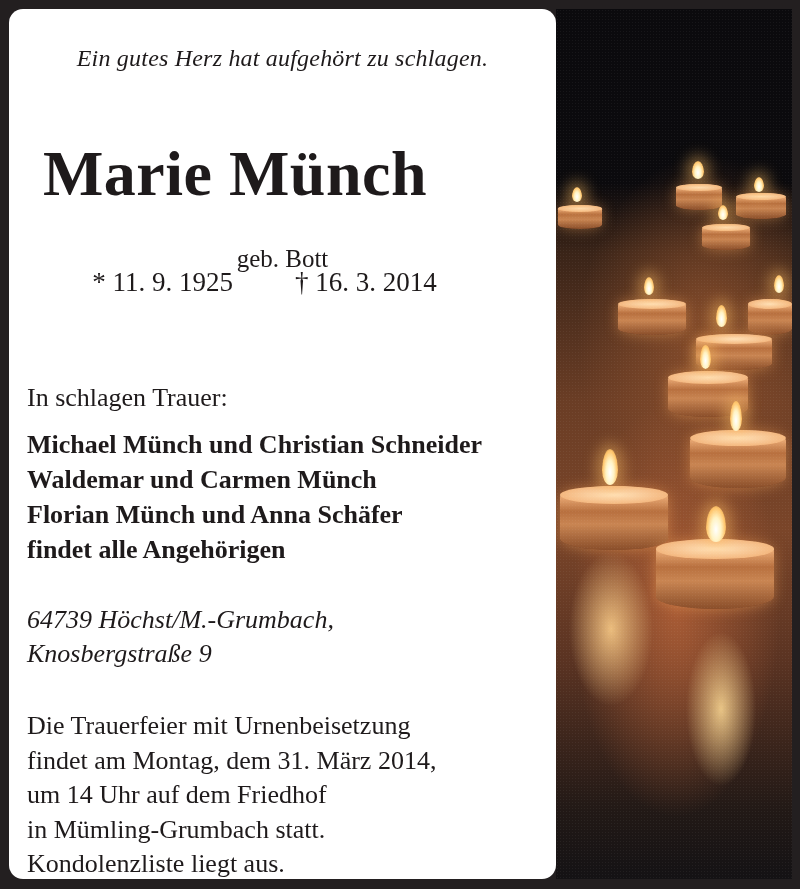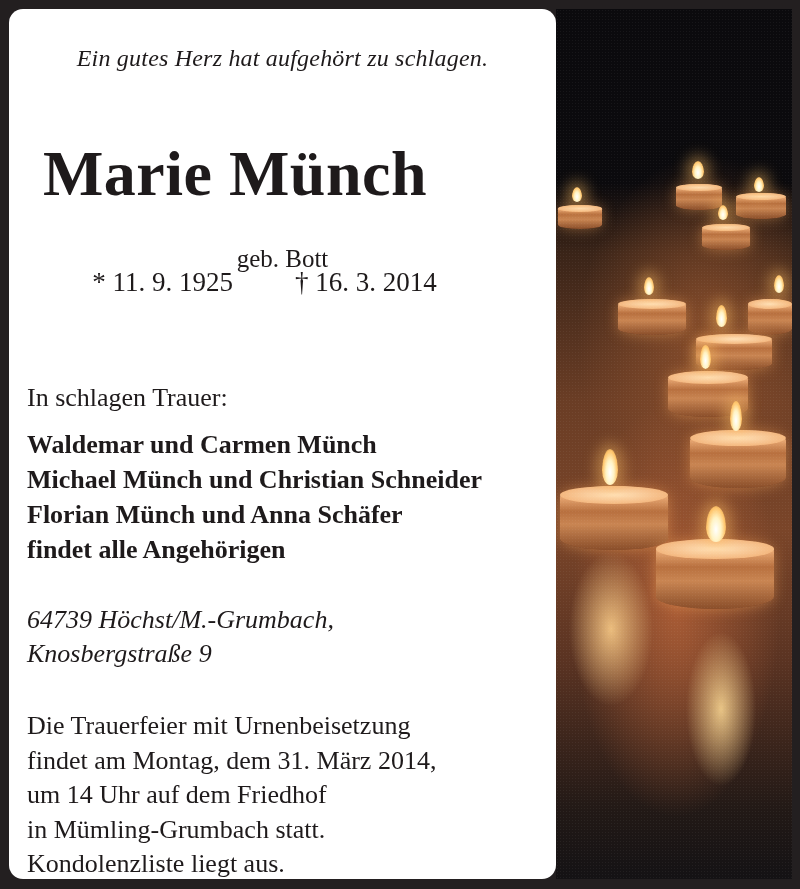--- a/index.html
+++ b/index.html
@@ -90,22 +90,22 @@
 <div class="panel">
   <div class="t motto">Ein gutes Herz hat aufgehört zu schlagen.</div>
   <div class="t name">Marie Münch</div>
   <div class="t born-name">geb. Bott</div>
   <div class="t dates">
     <span>* 11. 9. 1925</span><span class="gap"></span><span>† 16. 3. 2014</span>
   </div>
 
   <div class="t mourn-label">In schlagen Trauer:</div>
   <div class="t family">
+    <div>Michael Münch und Christian Schneider</div>
     <div>Waldemar und Carmen Münch</div>
-    <div>Michael Münch und Christian Schneider</div>
     <div>Florian Münch und Anna Schäfer</div>
     <div>findet alle Angehörigen</div>
   </div>
 
   <div class="t address">
     <div>64739 Höchst/M.-Grumbach,</div>
     <div>Knosbergstraße 9</div>
   </div>
 
   <div class="t ceremony">

